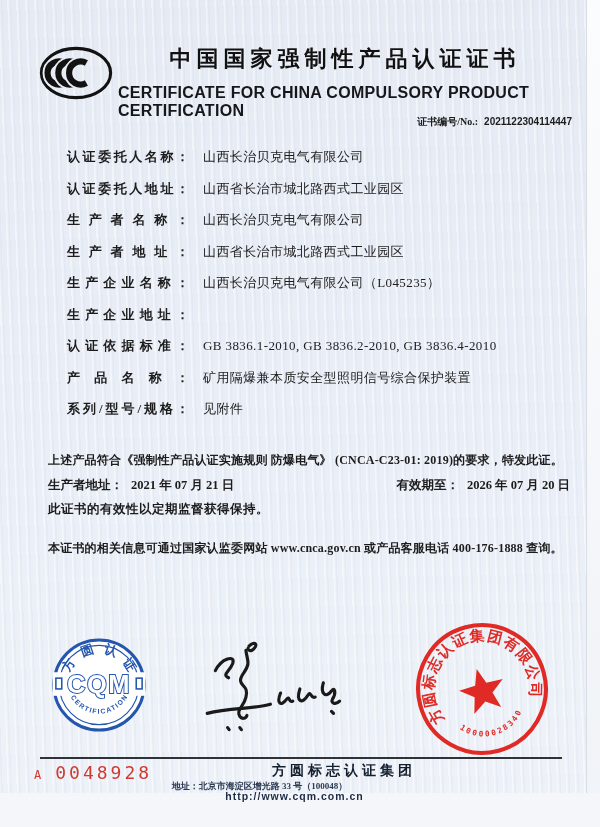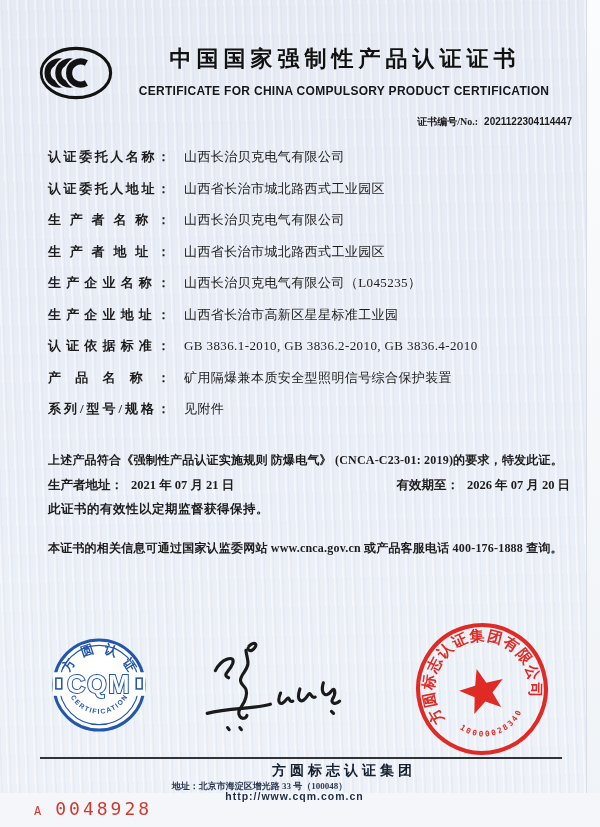--- a/index.html
+++ b/index.html
@@ -14,32 +14,32 @@
   }
   .edge-right{position:absolute;top:0;right:0;width:13px;height:827px;
     background:linear-gradient(180deg,#fbfcfd,#f0f3f7);border-left:1px solid #d8dde6;}
   .bottom-band{position:absolute;left:0;bottom:0;width:600px;height:34px;background:#f5f6f9;}
 
   
   .ccc-logo{position:absolute;left:36px;top:42px;width:80px;height:62px;}
   .title-cn{position:absolute;left:125px;top:44px;width:440px;text-align:center;
     font-family:"Liberation Sans","DejaVu Sans",sans-serif;font-weight:bold;
     font-size:22px;letter-spacing:5px;color:#111;}
-  .title-en{position:absolute;left:118px;top:84px;width:452px;text-align:center;
+  .title-en{position:absolute;left:118px;top:84px;width:452px;
     font-family:"Liberation Sans","DejaVu Sans",sans-serif;font-weight:bold;
-    font-size:12px;letter-spacing:.3px;color:#15171a;}
+    font-size:16px;letter-spacing:.3px;color:#15171a;}
   .cert-no{position:absolute;left:290px;top:115px;width:282px;text-align:right;
     font-size:10px;font-weight:bold;}
   .cert-no .num{font-family:"Liberation Sans","DejaVu Sans",sans-serif;font-weight:600;margin-left:6px;}
 
   
   .fields{position:absolute;left:48px;top:150px;width:520px;display:flex;flex-direction:column;gap:17.5px;}
   .field-row{display:flex;align-items:flex-start;line-height:14px;}
   .f-label{display:inline-block;width:122px;font-weight:bold;font-size:13px;
-    text-align:justify;text-align-last:justify;flex:none;}
+    text-align:justify;text-align-last:justify;flex:none;margin-left:19px;}
   .f-value{font-size:13px;margin-left:14px;letter-spacing:.4px;font-family:Liberation Serif, serif;}
 
   
   .statement{position:absolute;left:48px;top:452px;width:520px;font-size:12px;font-weight:600;letter-spacing:.2px;}
   .dates{position:absolute;left:48px;top:477px;width:522px;font-size:12.5px;font-weight:600;}
   .dates .right{position:absolute;right:0;top:0;}
   .dates .dl{font-weight:bold;margin-right:8px;}
   .validity-note{position:absolute;left:48px;top:501px;width:520px;font-size:12.5px;font-weight:600;letter-spacing:.5px;}
   .info-note{position:absolute;left:48px;top:540px;width:530px;font-size:12px;font-weight:600;letter-spacing:.2px;}
 
@@ -50,21 +50,21 @@
 
   
   .footer-line{position:absolute;left:40px;top:757px;width:522px;height:2px;background:#2f3338;}
   .footer-org{position:absolute;left:0;top:762px;width:600px;text-align:center;
     font-size:14px;font-weight:bold;letter-spacing:4px;color:#15202e;padding-left:44px;}
   .footer-addr{position:absolute;left:0;top:780px;width:519px;text-align:center;
     font-size:9px;font-weight:600;color:#2c3a52;}
   .footer-url{position:absolute;left:0;top:790px;width:589px;text-align:center;
     font-family:"Liberation Sans","DejaVu Sans",sans-serif;
     font-size:10.5px;font-weight:bold;letter-spacing:1px;color:#1d2b45;}
-  .serial{position:absolute;left:34px;top:798px;color:#cf3a31;
+  .serial{position:absolute;left:34px;top:762px;color:#cf3a31;
     font-family:"DejaVu Sans Mono","Liberation Mono",monospace;text-align:right;}
   .serial .pfx{font-size:12px;margin-right:14px;}
   .serial .no{font-size:18px;letter-spacing:3px;}
 </style>
 </head>
 <body>
 
 <div id="page">
 
   <div class="edge-right"></div>
@@ -110,21 +110,20 @@
       <span class="f-value">山西省长治市城北路西式工业园区</span>
     </div>
 
     <div class="field-row">
       <span class="f-label">生产企业名称：</span>
       <span class="f-value">山西长治贝克电气有限公司（L045235）</span>
     </div>
 
     <div class="field-row">
       <span class="f-label">生产企业地址：</span>
-      <span class="f-value">山西省长治市高新区星星标准工业园</span>
     </div>
 
     <div class="field-row">
       <span class="f-label">认证依据标准：</span>
       <span class="f-value">GB 3836.1-2010, GB 3836.2-2010, GB 3836.4-2010</span>
     </div>
 
     <div class="field-row">
       <span class="f-label">产品名称：</span>
       <span class="f-value">矿用隔爆兼本质安全型照明信号综合保护装置</span>

